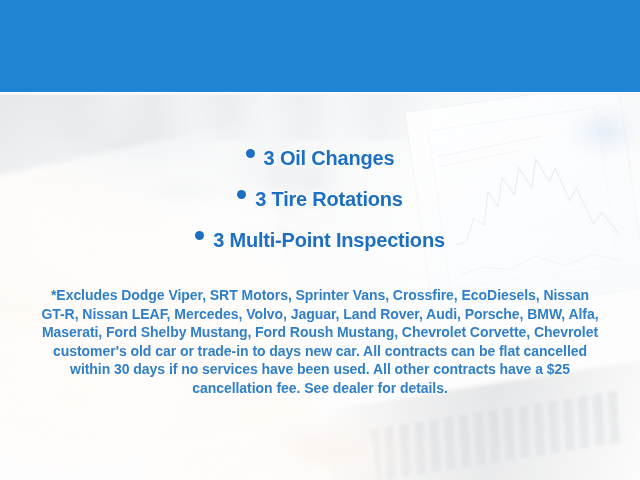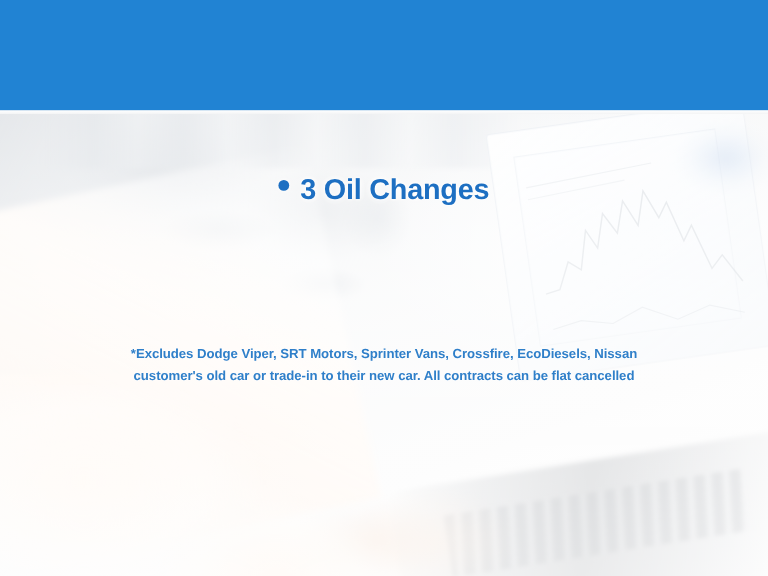--- a/index.html
+++ b/index.html
@@ -175,21 +175,21 @@
   
   .bullets {
     position: absolute;
     left: 0; top: 138px;
     width: 640px;
     text-align: center;
     z-index: 4;
   }
   .bullet-line {
     color: #1d6fc2;
-    font-size: 24px;
+    font-size: 20px;
     font-weight: bold;
     line-height: 41px;
     letter-spacing: -0.2px;
     white-space: nowrap;
     text-shadow:
       0 0 3px rgba(255,255,255,0.95),
       0 0 6px rgba(255,255,255,0.9),
       0 0 10px rgba(255,255,255,0.75);
   }
   .bullet-line .dot {
@@ -205,21 +205,21 @@
   
   .fineprint {
     position: absolute;
     left: 26px; top: 286px;
     width: 588px;
     text-align: center;
     z-index: 4;
   }
   .fp-line {
     color: #2f7fc9;
-    font-size: 11px;
+    font-size: 14px;
     font-weight: bold;
     line-height: 18.6px;
     letter-spacing: -0.05px;
     white-space: nowrap;
     text-shadow:
       0 0 2px rgba(255,255,255,0.95),
       0 0 5px rgba(255,255,255,0.85);
   }
 </style>
 </head>
@@ -249,20 +249,26 @@
     <div class="bg-layer bg-hands"></div>
     <div class="bg-layer bg-white-veil"></div>
   </div>
 
   <div class="header"></div>
   <div class="header-rule"></div>
   <div class="title"><span>ExtraCare Package</span><span class="star">*</span></div>
 
   <div class="bullets">
     <div class="bullet-line"><span class="dot"></span><span>3 Oil Changes</span></div>
+    <div class="bullet-line"><span class="dot"></span><span>3 Tire Rotations</span></div>
+    <div class="bullet-line"><span class="dot"></span><span>3 Multi-Point Inspections</span></div>
   </div>
 
   <div class="fineprint">
     <div class="fp-line">*Excludes Dodge Viper, SRT Motors, Sprinter Vans, Crossfire, EcoDiesels, Nissan</div>
-    <div class="fp-line">customer's old car or trade-in to their new car. All contracts can be flat cancelled</div>
+    <div class="fp-line">GT-R, Nissan LEAF, Mercedes, Volvo, Jaguar, Land Rover, Audi, Porsche, BMW, Alfa,</div>
+    <div class="fp-line">Maserati, Ford Shelby Mustang, Ford Roush Mustang, Chevrolet Corvette, Chevrolet</div>
+    <div class="fp-line">customer's old car or trade-in to days new car. All contracts can be flat cancelled</div>
+    <div class="fp-line">within 30 days if no services have been used. All other contracts have a $25</div>
+    <div class="fp-line">cancellation fee. See dealer for details.</div>
   </div>
 
 </div>
 
 </body></html>

